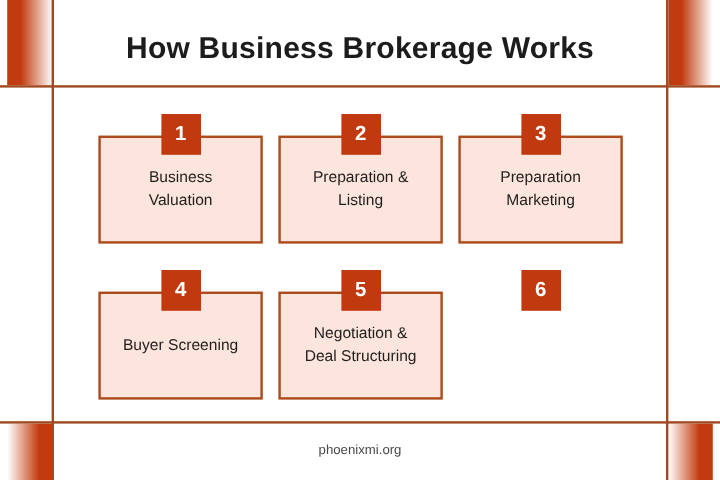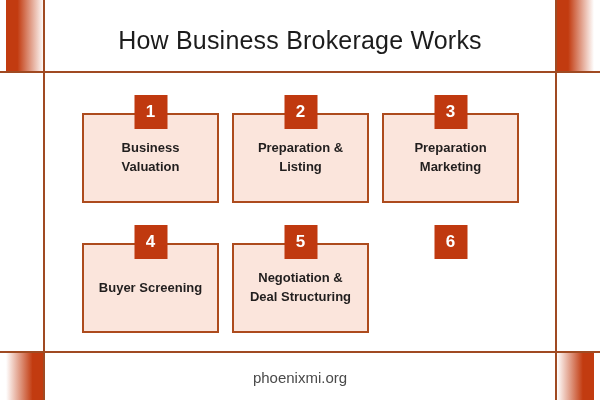--- a/index.html
+++ b/index.html
@@ -31,40 +31,40 @@
     background:linear-gradient(to right,var(--accent) 0%,var(--accent) 30%,rgba(194,59,16,0) 100%);}
   .bar.tr{left:557px;top:0;width:37px;height:71px;
     background:linear-gradient(to right,var(--accent) 0%,var(--accent) 30%,rgba(194,59,16,0) 100%);}
   .bar.bl{left:6px;top:353px;width:38px;height:47px;
     background:linear-gradient(to left,var(--accent) 0%,var(--accent) 30%,rgba(194,59,16,0) 100%);}
   .bar.br{left:557px;top:353px;width:37px;height:47px;
     background:linear-gradient(to left,var(--accent) 0%,var(--accent) 30%,rgba(194,59,16,0) 100%);}
 
   
   .title{position:absolute;left:44px;top:26px;width:512px;text-align:center;
-    font-size:25px;font-weight:400;letter-spacing:.2px;color:var(--title-text);}
+    font-size:25px;font-weight:700;letter-spacing:.2px;color:var(--title-text);}
 
   
   .row{position:absolute;left:82px;display:flex;gap:13px;}
   .row.r1{top:95px;}
   .row.r2{top:225px;}
   .step{position:relative;width:137px;height:108px;}
   .card{position:absolute;left:0;top:18px;width:137px;height:90px;
     background:var(--card-bg);border:2px solid var(--card-border);
     display:flex;align-items:center;justify-content:center;}
-  .label{padding:0 6px;text-align:center;font-size:13px;font-weight:700;
+  .label{padding:0 6px;text-align:center;font-size:13px;font-weight:400;
     line-height:1.45;color:var(--label-text);white-space:pre-line;}
   .badge{position:absolute;left:50%;transform:translateX(-50%);top:0;
     width:33px;height:34px;background:var(--badge-bg);
     display:flex;align-items:center;justify-content:center;
     color:#fff;font-size:17px;font-weight:700;z-index:2;}
 
   
   .footer{position:absolute;left:44px;top:369px;width:512px;text-align:center;
-    font-size:15px;font-weight:400;color:var(--footer-text);}
+    font-size:11px;font-weight:400;color:var(--footer-text);}
 </style>
 </head>
 <body>
 
 <div class="stage">
 
   <div class="bar tl"></div>
   <div class="bar tr"></div>
   <div class="bar bl"></div>
   <div class="bar br"></div>

